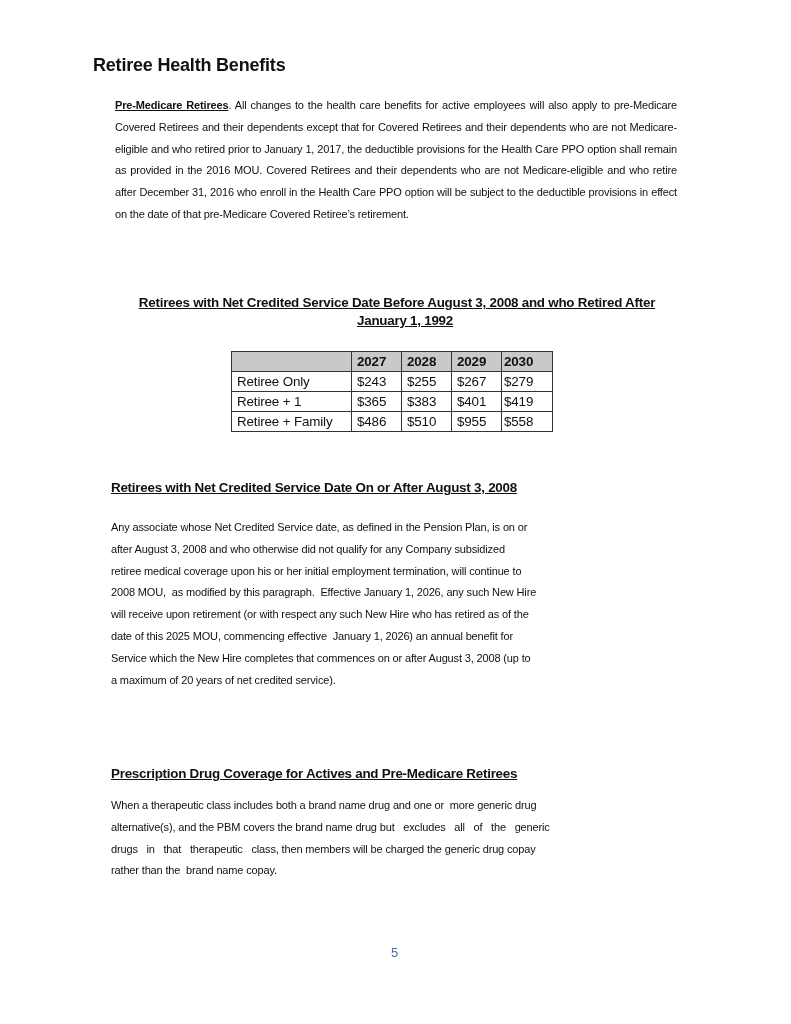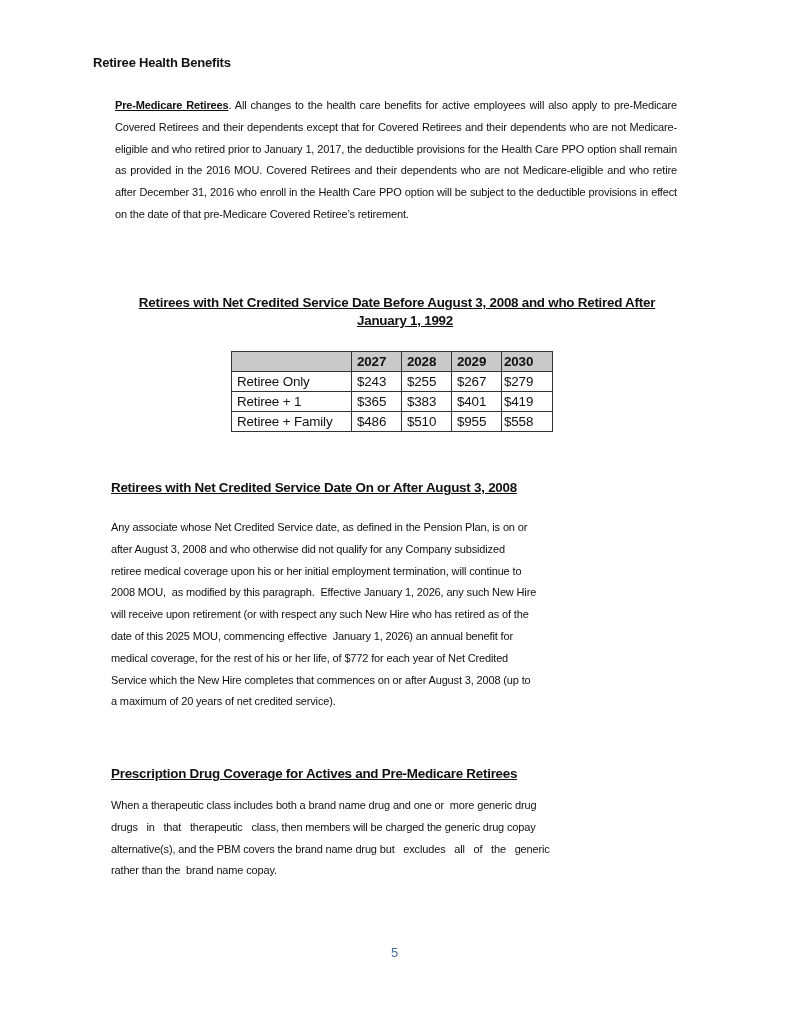--- a/index.html
+++ b/index.html
@@ -22,21 +22,21 @@
   }
   .txt {
     font-size: 11px;
     line-height: 21.8px;
     position: absolute;
     letter-spacing: -0.15px;
   }
   .h-main {
     position: absolute;
     left: 93px; top: 55px;
-    font-size: 13px;
+    font-size: 18px;
     font-weight: bold;
     letter-spacing: -0.2px;
   }
   .p1 {
     left: 115px; top: 95px;
     width: 562px;
     text-align: justify;
   }
   .ul-bold {
     font-weight: bold;
@@ -148,29 +148,28 @@
 
   <div class="h-sec h3">Retirees with Net Credited Service Date On or After August 3, 2008</div>
 
   <div class="txt p3">
     <div>Any associate whose Net Credited Service date, as defined in the Pension Plan, is on or</div>
     <div>after August 3, 2008 and who otherwise did not qualify for any Company subsidized</div>
     <div>retiree medical coverage upon his or her initial employment termination, will continue to</div>
     <div style="white-space:pre">2008 MOU,  as modified by this paragraph.  Effective January 1, 2026, any such New Hire</div>
     <div>will receive upon retirement (or with respect any such New Hire who has retired as of the</div>
     <div style="white-space:pre">date of this 2025 MOU, commencing effective  January 1, 2026) an annual benefit for</div>
-    <div>medical coverage, for the rest of his or her life, of $772 for each year of Net Credited</div>
     <div>Service which the New Hire completes that commences on or after August 3, 2008 (up to</div>
     <div>a maximum of 20 years of net credited service).</div>
   </div>
 
   <div class="h-sec h4">Prescription Drug Coverage for Actives and Pre-Medicare Retirees</div>
 
   <div class="txt p4">
     <div style="white-space:pre">When a therapeutic class includes both a brand name drug and one or  more generic drug</div>
+    <div style="white-space:pre">alternative(s), and the PBM covers the brand name drug but   excludes   all   of   the   generic</div>
     <div style="white-space:pre">drugs   in   that   therapeutic   class, then members will be charged the generic drug copay</div>
-    <div style="white-space:pre">alternative(s), and the PBM covers the brand name drug but   excludes   all   of   the   generic</div>
     <div style="white-space:pre">rather than the  brand name copay.</div>
   </div>
 
   <div class="pageno">5</div>
 
 </div>
 
 </body></html>

